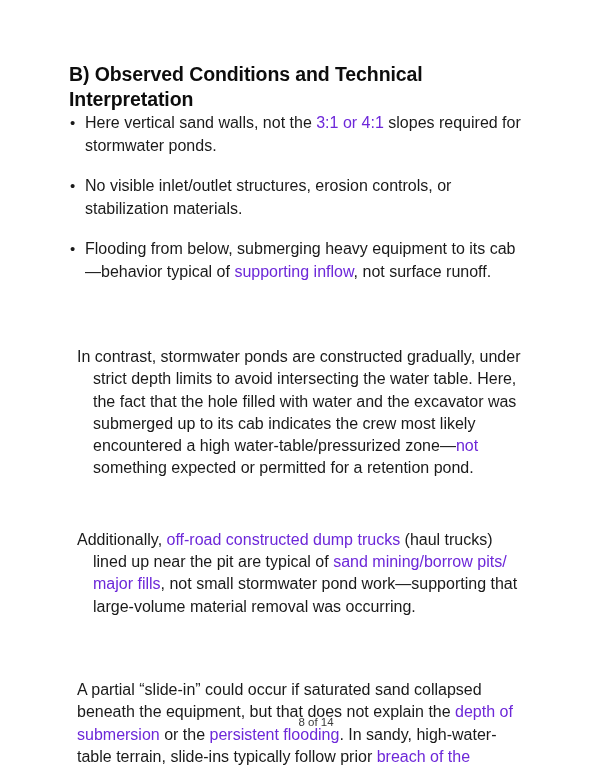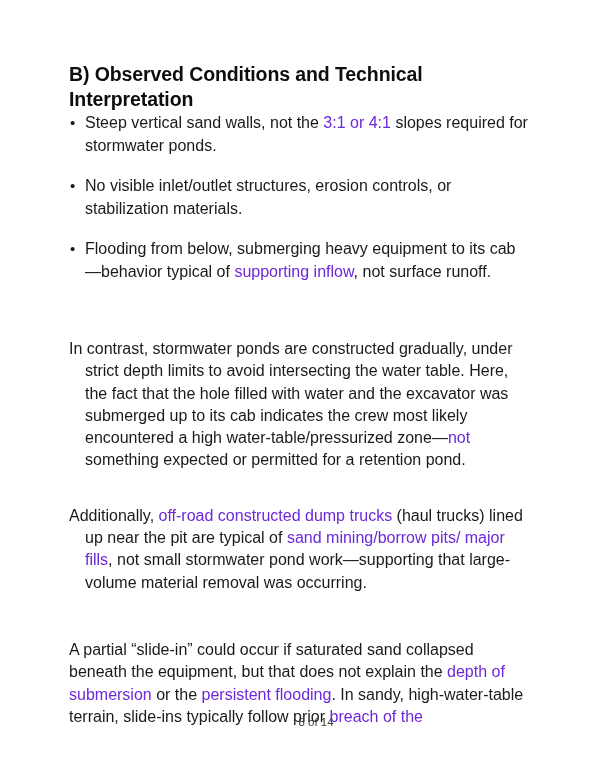--- a/index.html
+++ b/index.html
@@ -60,21 +60,21 @@
     position: absolute;
     left: 1px;
     top: 0;
     font-size: 15px;
     line-height: 22.5px;
   }
 
   p.body-par {
     font-size: 16px;
     line-height: 22.3px;
-    margin: 0;
+    margin: 8px;
     color: #1a1a1a;
   }
   p.hanging {
     padding-left: 16px;
     text-indent: -16px;
   }
 
   .gap-after-bullets { height: 55px; }
   .gap-between-pars { height: 33px; }
   .gap-before-c { height: 45px; }
@@ -96,21 +96,21 @@
 <body>
 
 <div class="page">
   <div class="content">
 
     <h2 class="section-heading heading-block-b">B) Observed Conditions and Technical Interpretation</h2>
 
     <ul class="bullet-list">
       <li>
         <span class="bullet-dot">•</span>
-        <span class="bullet-text"><span>Steep vertical sand walls, not the </span><b>3:1 or 4:1</b><span> slopes required for stormwater ponds.</span></span>
+        <span class="bullet-text"><span>Here vertical sand walls, not the </span><b>3:1 or 4:1</b><span> slopes required for stormwater ponds.</span></span>
       </li>
       <li>
         <span class="bullet-dot">•</span>
         <span class="bullet-text"><span>No visible inlet/outlet structures, erosion controls, or stabilization materials.</span></span>
       </li>
       <li>
         <span class="bullet-dot">•</span>
         <span class="bullet-text"><span>Flooding from below, submerging heavy equipment to its cab—behavior typical of </span><b>supporting inflow</b><span>, not surface runoff.</span></span>
       </li>
     </ul>

